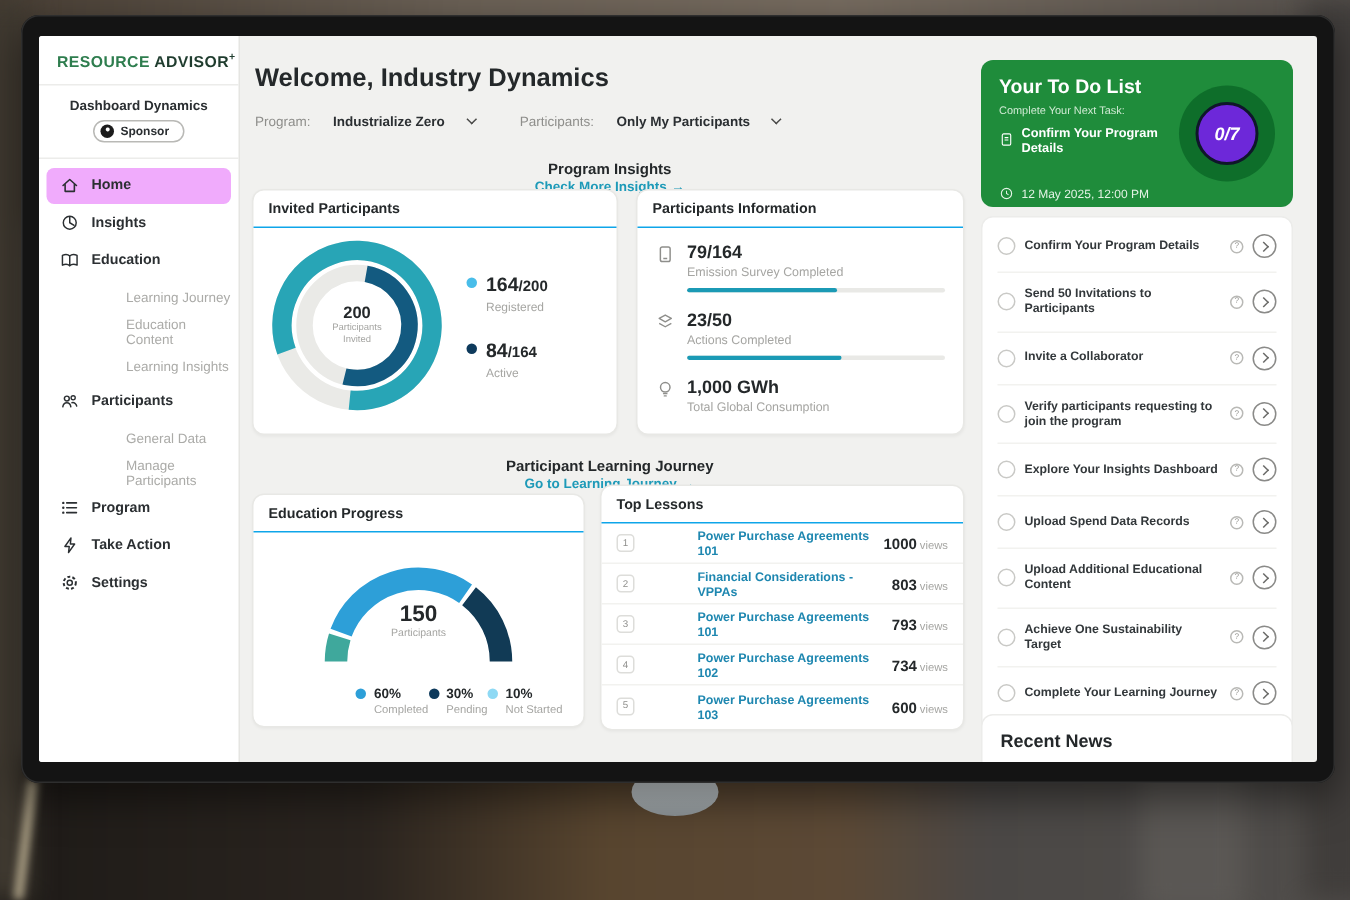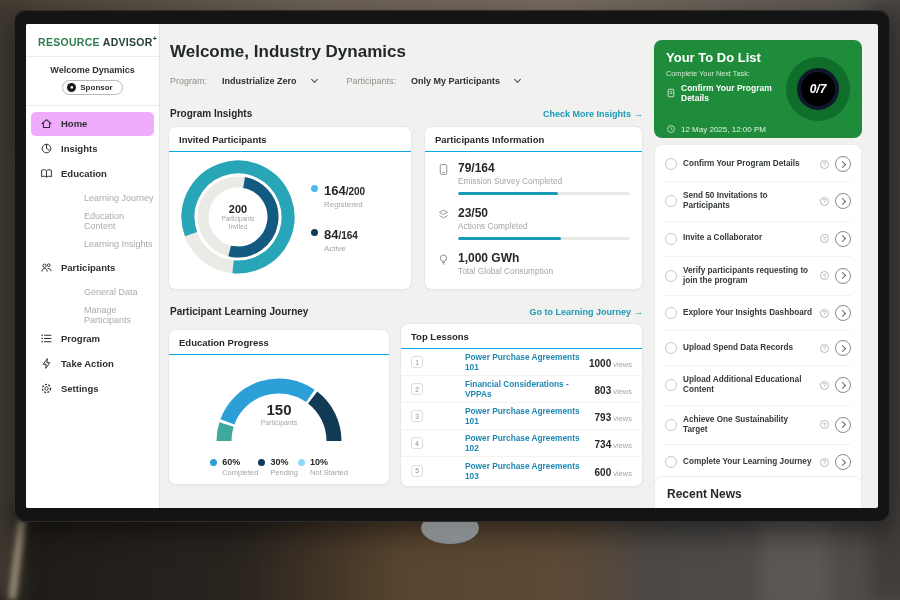--- a/index.html
+++ b/index.html
@@ -36,21 +36,21 @@
   .mi .icon svg{width:13px;height:13px;display:block;}
 
   
   .main{position:absolute;left:134px;top:0;width:494px;height:100%;}
   .welcome{position:absolute;left:10px;top:18px;font-size:17px;font-weight:bold;color:#24282A;}
   .filters{position:absolute;left:10px;top:52px;display:flex;gap:30px;align-items:center;}
   .filter{display:flex;align-items:center;gap:15px;font-size:9px;color:#8E8E8B;cursor:pointer;}
   .filter b{color:#2B2F32;font-size:9px;}
   .chev{display:inline-block;width:5px;height:5px;border-right:1.4px solid #4a4a48;border-bottom:1.4px solid #4a4a48;transform:rotate(45deg);margin-top:-3px;}
   .chev.up{transform:rotate(-135deg);margin-top:3px;border-color:#1E9AB8;}
-  .sec-row{position:absolute;left:10px;width:473px;display:flex;justify-content:space-between;align-items:center;}
+  .sec-row{position:absolute;left:10px;width:473px;display:flex;justify-content:space-between;align-items:center;flex-direction:column;}
   .sec-title{font-size:10px;font-weight:bold;color:#24282A;}
   .sec-link{font-size:9px;font-weight:bold;color:#1E9AB8;cursor:pointer;}
   .sec-link .arr{margin-left:3px;}
   .row1{top:84px;} .row2{top:282px;}
   .cards1{position:absolute;left:8px;top:102px;display:flex;gap:12px;}
   .cards2{position:absolute;left:8px;top:299px;display:flex;gap:10px;}
   .card{background:#fff;border:1px solid #E8E8E5;border-radius:8px;box-shadow:0 1px 2px rgba(0,0,0,.04);}
   .card-title{padding:7px 10px 6px;font-size:9.5px;font-weight:bold;color:#24282A;border-bottom:1px solid #0ea5e9;}
 
   
@@ -80,21 +80,21 @@
   .bar{margin-top:6px;height:3px;border-radius:2px;background:#E9E9E6;overflow:hidden;}
   .bar-fill{height:100%;border-radius:2px;background:#1B9AB5;}
 
   
   .c-edu{width:222px;height:156px;margin-top:6px;}
   .gauge-wrap{position:relative;width:150px;height:84px;margin:10px auto 0;}
   .gauge-wrap svg{width:150px;height:84px;display:block;}
   .gauge-center{position:absolute;left:0;right:0;top:36px;text-align:center;}
   .gauge-center .v{font-size:15px;font-weight:bold;color:#24282A;}
   .gauge-center .l{font-size:7px;color:#A5A5A2;margin-top:1px;}
-  .edu-legend{display:flex;justify-content:center;padding:8px 14px 0;}
+  .edu-legend{display:flex;justify-content:flex-end;padding:8px 14px 0;}
   .el-item{display:flex;gap:5px;}
   .el-dot{width:7px;height:7px;border-radius:50%;margin-top:2px;flex:0 0 7px;}
   .el-val{font-size:9px;font-weight:bold;color:#24282A;}
   .el-lab{font-size:7.5px;color:#A5A5A2;margin-top:1px;}
 
   
   .c-lessons{width:243px;height:164px;}
   .lesson-row{display:flex;align-items:center;gap:7px;padding:0 10px;height:27px;border-bottom:1px solid #F2F2EF;cursor:pointer;}
   .lesson-row:last-of-type{border-bottom:none;}
   .rank{width:12px;height:12px;border:1px solid #DDDDDA;border-radius:3px;font-size:6.5px;color:#8E8E8B;display:flex;align-items:center;justify-content:center;flex:0 0 12px;}
@@ -103,21 +103,21 @@
   .l-views-s{font-size:7.5px;color:#A5A5A2;margin-left:2px;}
 
   
   .green-card{position:absolute;left:628px;top:16px;width:208px;height:98px;background:#1F8C3B;border-radius:8px;color:#fff;padding:10px 12px;}
   .g-title{font-size:13px;font-weight:bold;}
   .g-sub{font-size:7.3px;color:#CFEAD3;margin-top:4px;}
   .g-task{display:flex;align-items:center;gap:5px;font-size:8.5px;font-weight:bold;margin-top:5px;width:130px;}
   .g-date{display:flex;align-items:center;gap:5px;font-size:8px;color:#E2F2E4;margin-top:21px;}
   .g-task .icon svg,.g-date .icon svg{width:10px;height:10px;display:block;}
   .g-disc{position:absolute;right:12px;top:17px;width:64px;height:64px;border-radius:50%;background:#0E6E2A;display:flex;align-items:center;justify-content:center;}
-  .g-disc-in{width:42px;height:42px;border-radius:50%;background:#000000;border:4px solid #0f172a;display:flex;align-items:center;justify-content:center;font-size:12px;font-weight:bold;font-style:italic;}
+  .g-disc-in{width:42px;height:42px;border-radius:50%;background:#6d28d9;border:2px solid #0f172a;display:flex;align-items:center;justify-content:center;font-size:12px;font-weight:bold;font-style:italic;}
 
   .task-card{position:absolute;left:628px;top:120px;width:208px;background:#fff;border-radius:8px;padding:2px 10px 4px;border:1px solid #ECECEA;}
   .task{display:flex;align-items:center;gap:6px;padding:9px 0;border-bottom:1px solid #F2F2EF;cursor:pointer;}
   .task:last-of-type{border-bottom:none;}
   .t-check{width:12px;height:12px;border:1.3px solid #C9C9C6;border-radius:50%;flex:0 0 12px;}
   .t-label{flex:1;font-size:8.2px;font-weight:bold;color:#33383B;line-height:1.25;}
   .t-info{width:9px;height:9px;border:1px solid #B9B9B6;border-radius:50%;color:#9a9a97;font-size:5.5px;display:flex;align-items:center;justify-content:center;flex:0 0 9px;}
   .t-go{width:16px;height:16px;border:1.3px solid #8A8A88;border-radius:50%;display:flex;align-items:center;justify-content:center;flex:0 0 16px;}
   .t-go .chev{transform:rotate(-45deg);border-color:#6a6a68;margin:0 0 0 -2px;}
   .collapse-row{display:flex;align-items:center;justify-content:center;gap:6px;padding:8px 0 6px;font-size:9px;font-weight:bold;color:#1E9AB8;cursor:pointer;}
@@ -138,21 +138,21 @@
 
   <div class="monitor">
     <div class="screen">
 
       <aside class="sidebar">
         <div class="brand">
           <span class="b1">RESOURCE</span>
           <span class="b2">ADVISOR</span><sup class="b2">+</sup>
         </div>
         <div class="org">
-          <div class="org-name">Welcome Dynamics</div>
+          <div class="org-name">Dashboard Dynamics</div>
           <div class="badge">
             <span class="dot">●</span>
             <span>Sponsor</span>
           </div>
         </div>
         <nav class="menu">
           <div class="mi active">
               <span class="icon">
                 <svg viewBox="0 0 16 16">
                   <path d="M2.5 8.2 8 3.3l5.5 4.9M4.2 7.2V13h7.6V7.2" fill="none" stroke="currentColor" stroke-width="1.3" stroke-linecap="round" stroke-linejoin="round"></path>

